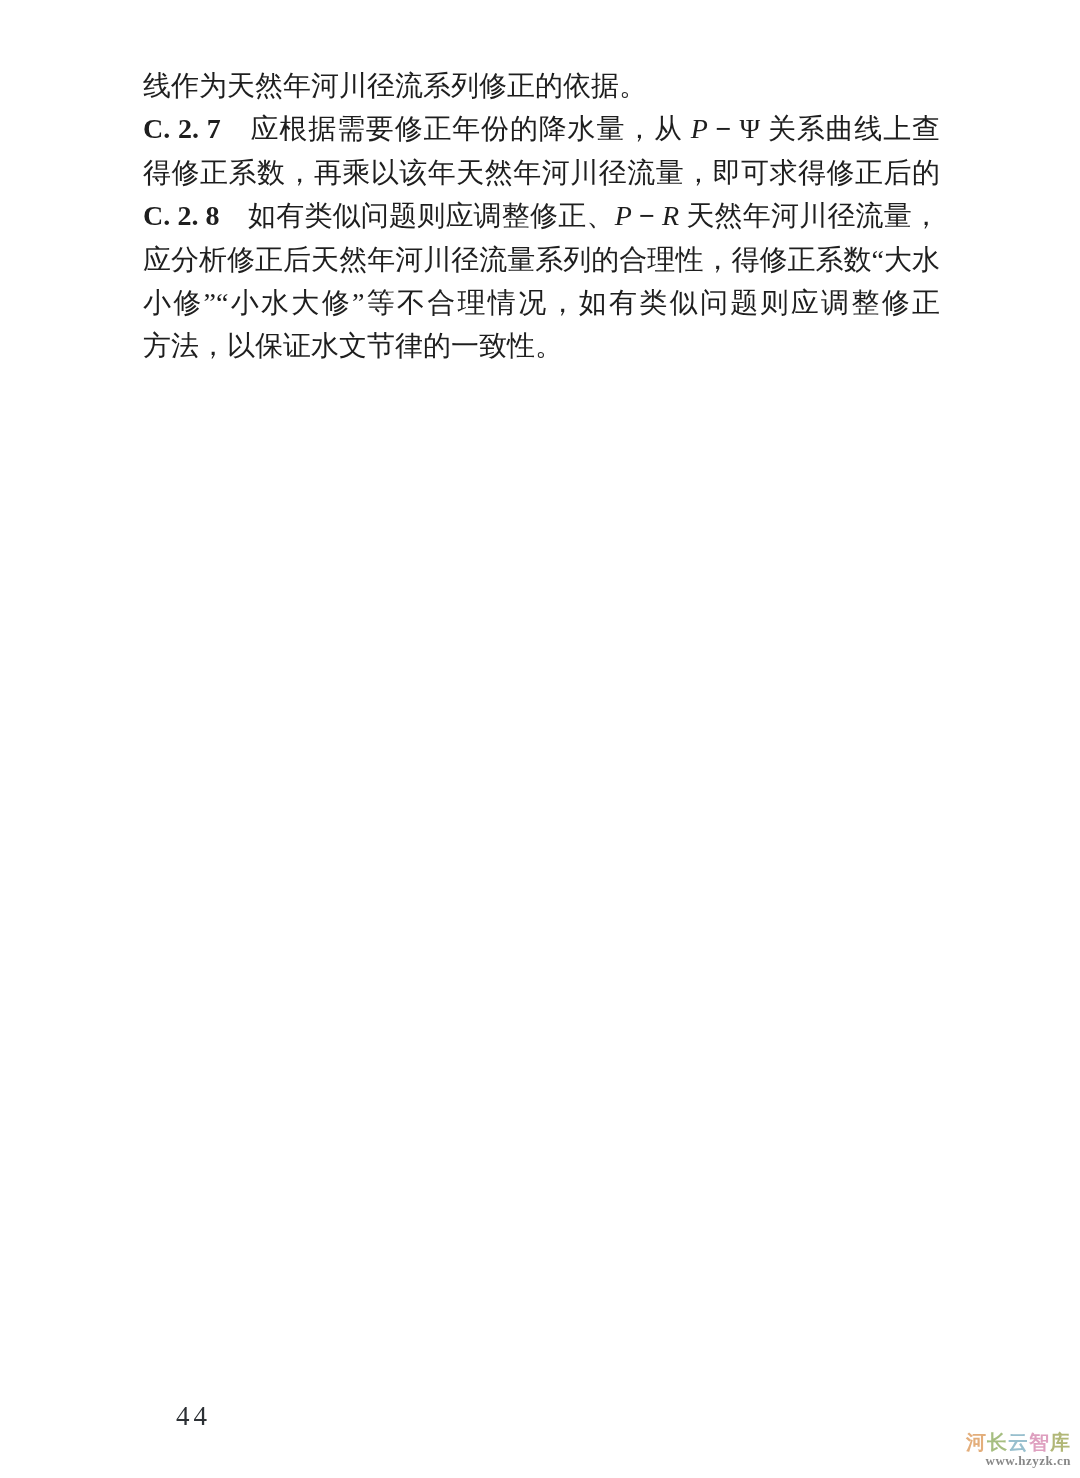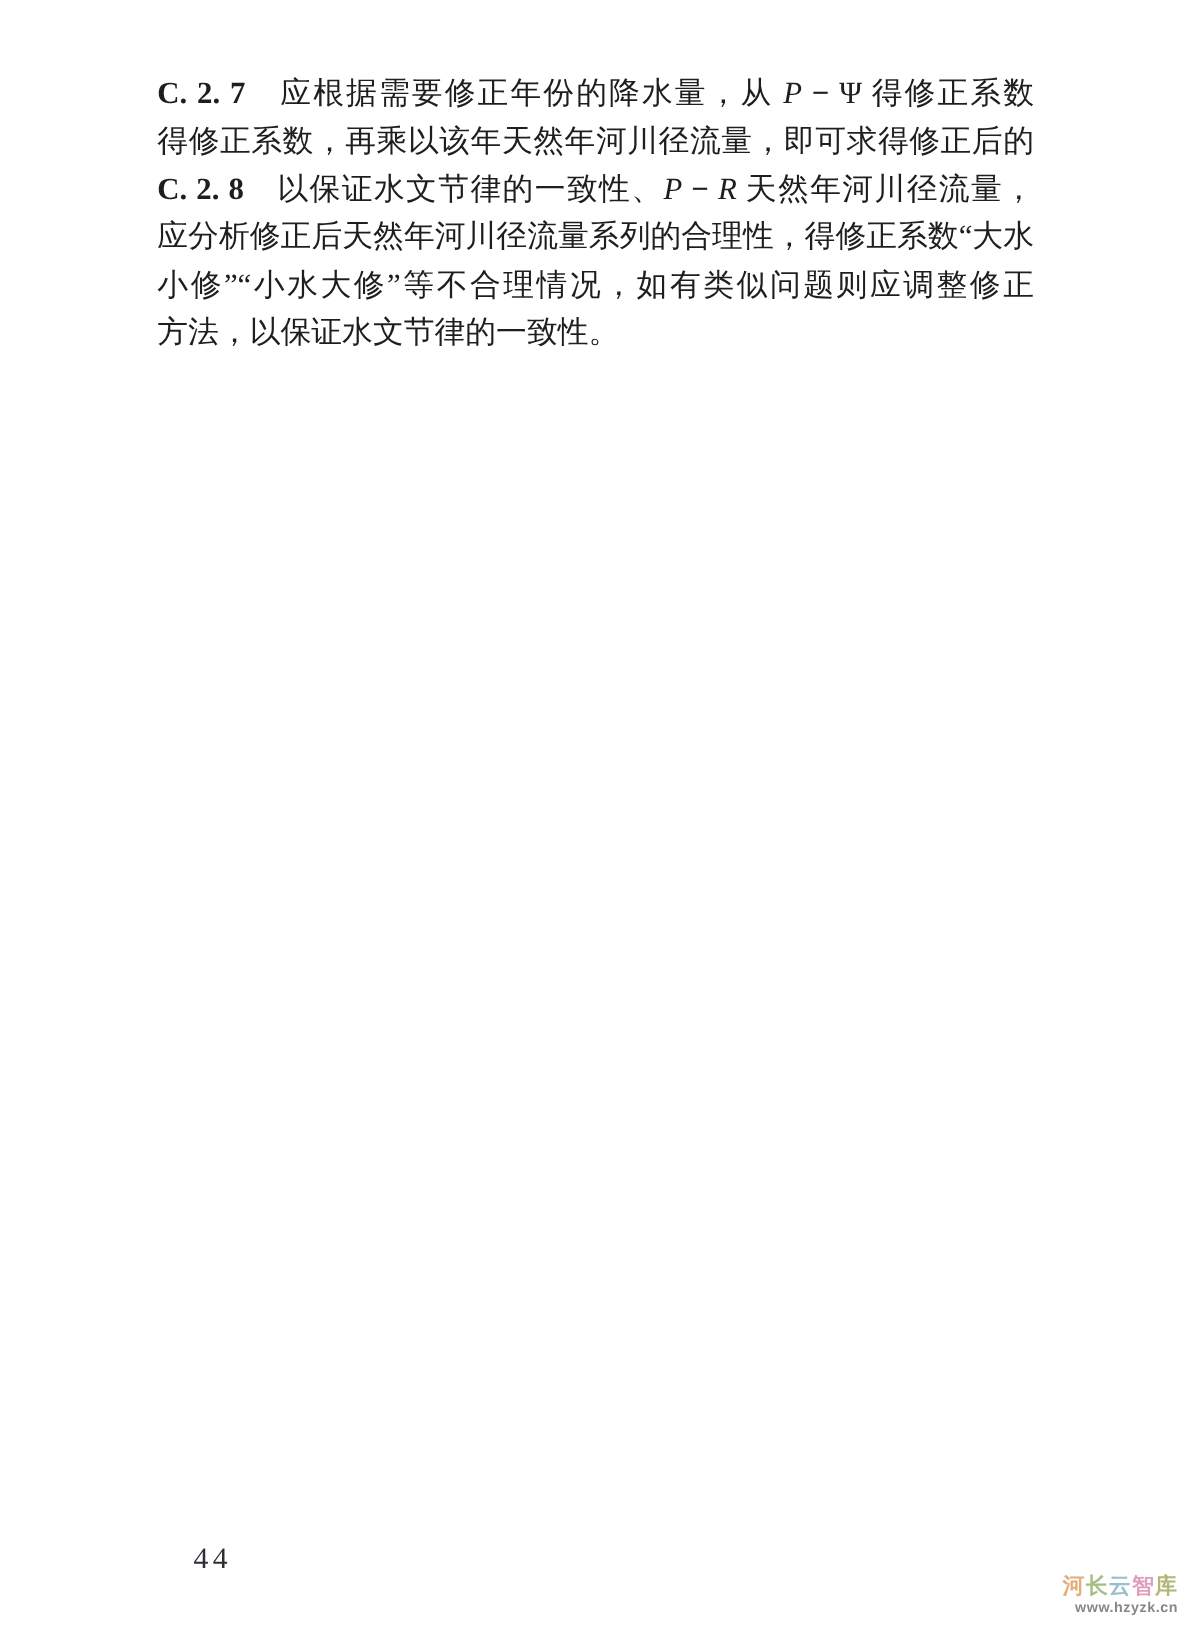--- a/index.html
+++ b/index.html
@@ -39,44 +39,45 @@
     font-size: 27px;
     letter-spacing: 4px;
     color: #2c3034;
   }
   .watermark {
     position: absolute;
     right: 9px;
     top: 1431px;
     text-align: right;
     font-weight: bold;
-    font-family: Liberation Sans, sans-serif;
+    font-family: Liberation Serif, serif;
     opacity: 0.85;
   }
   .wm-title {
     font-size: 20px;
     letter-spacing: 1px;
     line-height: 23px;
     white-space: nowrap;
   }
   .wm-url {
     font-size: 13px;
     line-height: 14px;
     letter-spacing: 0.5px;
   }
 </style>
 </head>
 <body>
 
 <div class="page">
 
   <div class="content">
-    <p class="line fill"><span class="label">C. 2. 7</span><span>　应根据需要修正年份的降水量，从 </span><span class="var">P</span><span class="dash"> − </span><span>Ψ</span><span> 得修正系数</span></p>
+    <p class="line"><span>线作为天然年河川径流系列修正的依据。</span></p>
+    <p class="line fill"><span class="label">C. 2. 7</span><span>　应根据需要修正年份的降水量，从 </span><span class="var">P</span><span class="dash"> − </span><span>Ψ</span><span> 关系曲线上查</span></p>
     <p class="line fill"><span>得修正系数，再乘以该年天然年河川径流量，即可求得修正后的</span></p>
-    <p class="line fill"><span class="label">C. 2. 8</span><span>　以保证水文节律的一致性、</span><span class="var">P</span><span class="dash"> − </span><span class="var">R</span><span> 天然年河川径流量，</span></p>
+    <p class="line fill"><span class="label">C. 2. 8</span><span>　如有类似问题则应调整修正、</span><span class="var">P</span><span class="dash"> − </span><span class="var">R</span><span> 天然年河川径流量，</span></p>
     <p class="line fill"><span>应分析修正后天然年河川径流量系列的合理性，得修正系数“大水</span></p>
     <p class="line fill"><span>小修”“小水大修”等不合理情况，如有类似问题则应调整修正</span></p>
     <p class="line"><span>方法，以保证水文节律的一致性。</span></p>
   </div>
 
   <div class="page-number">44</div>
 
   <div class="watermark">
     <div class="wm-title"><span style="color: rgb(223, 160, 101);">河</span><span style="color: rgb(151, 179, 108);">长</span><span style="color: rgb(135, 181, 198);">云</span><span style="color: rgb(217, 143, 180);">智</span><span style="color: rgb(164, 171, 96);">库</span></div>
     <div class="wm-url" style="color: #737373;">www.hzyzk.cn</div>

